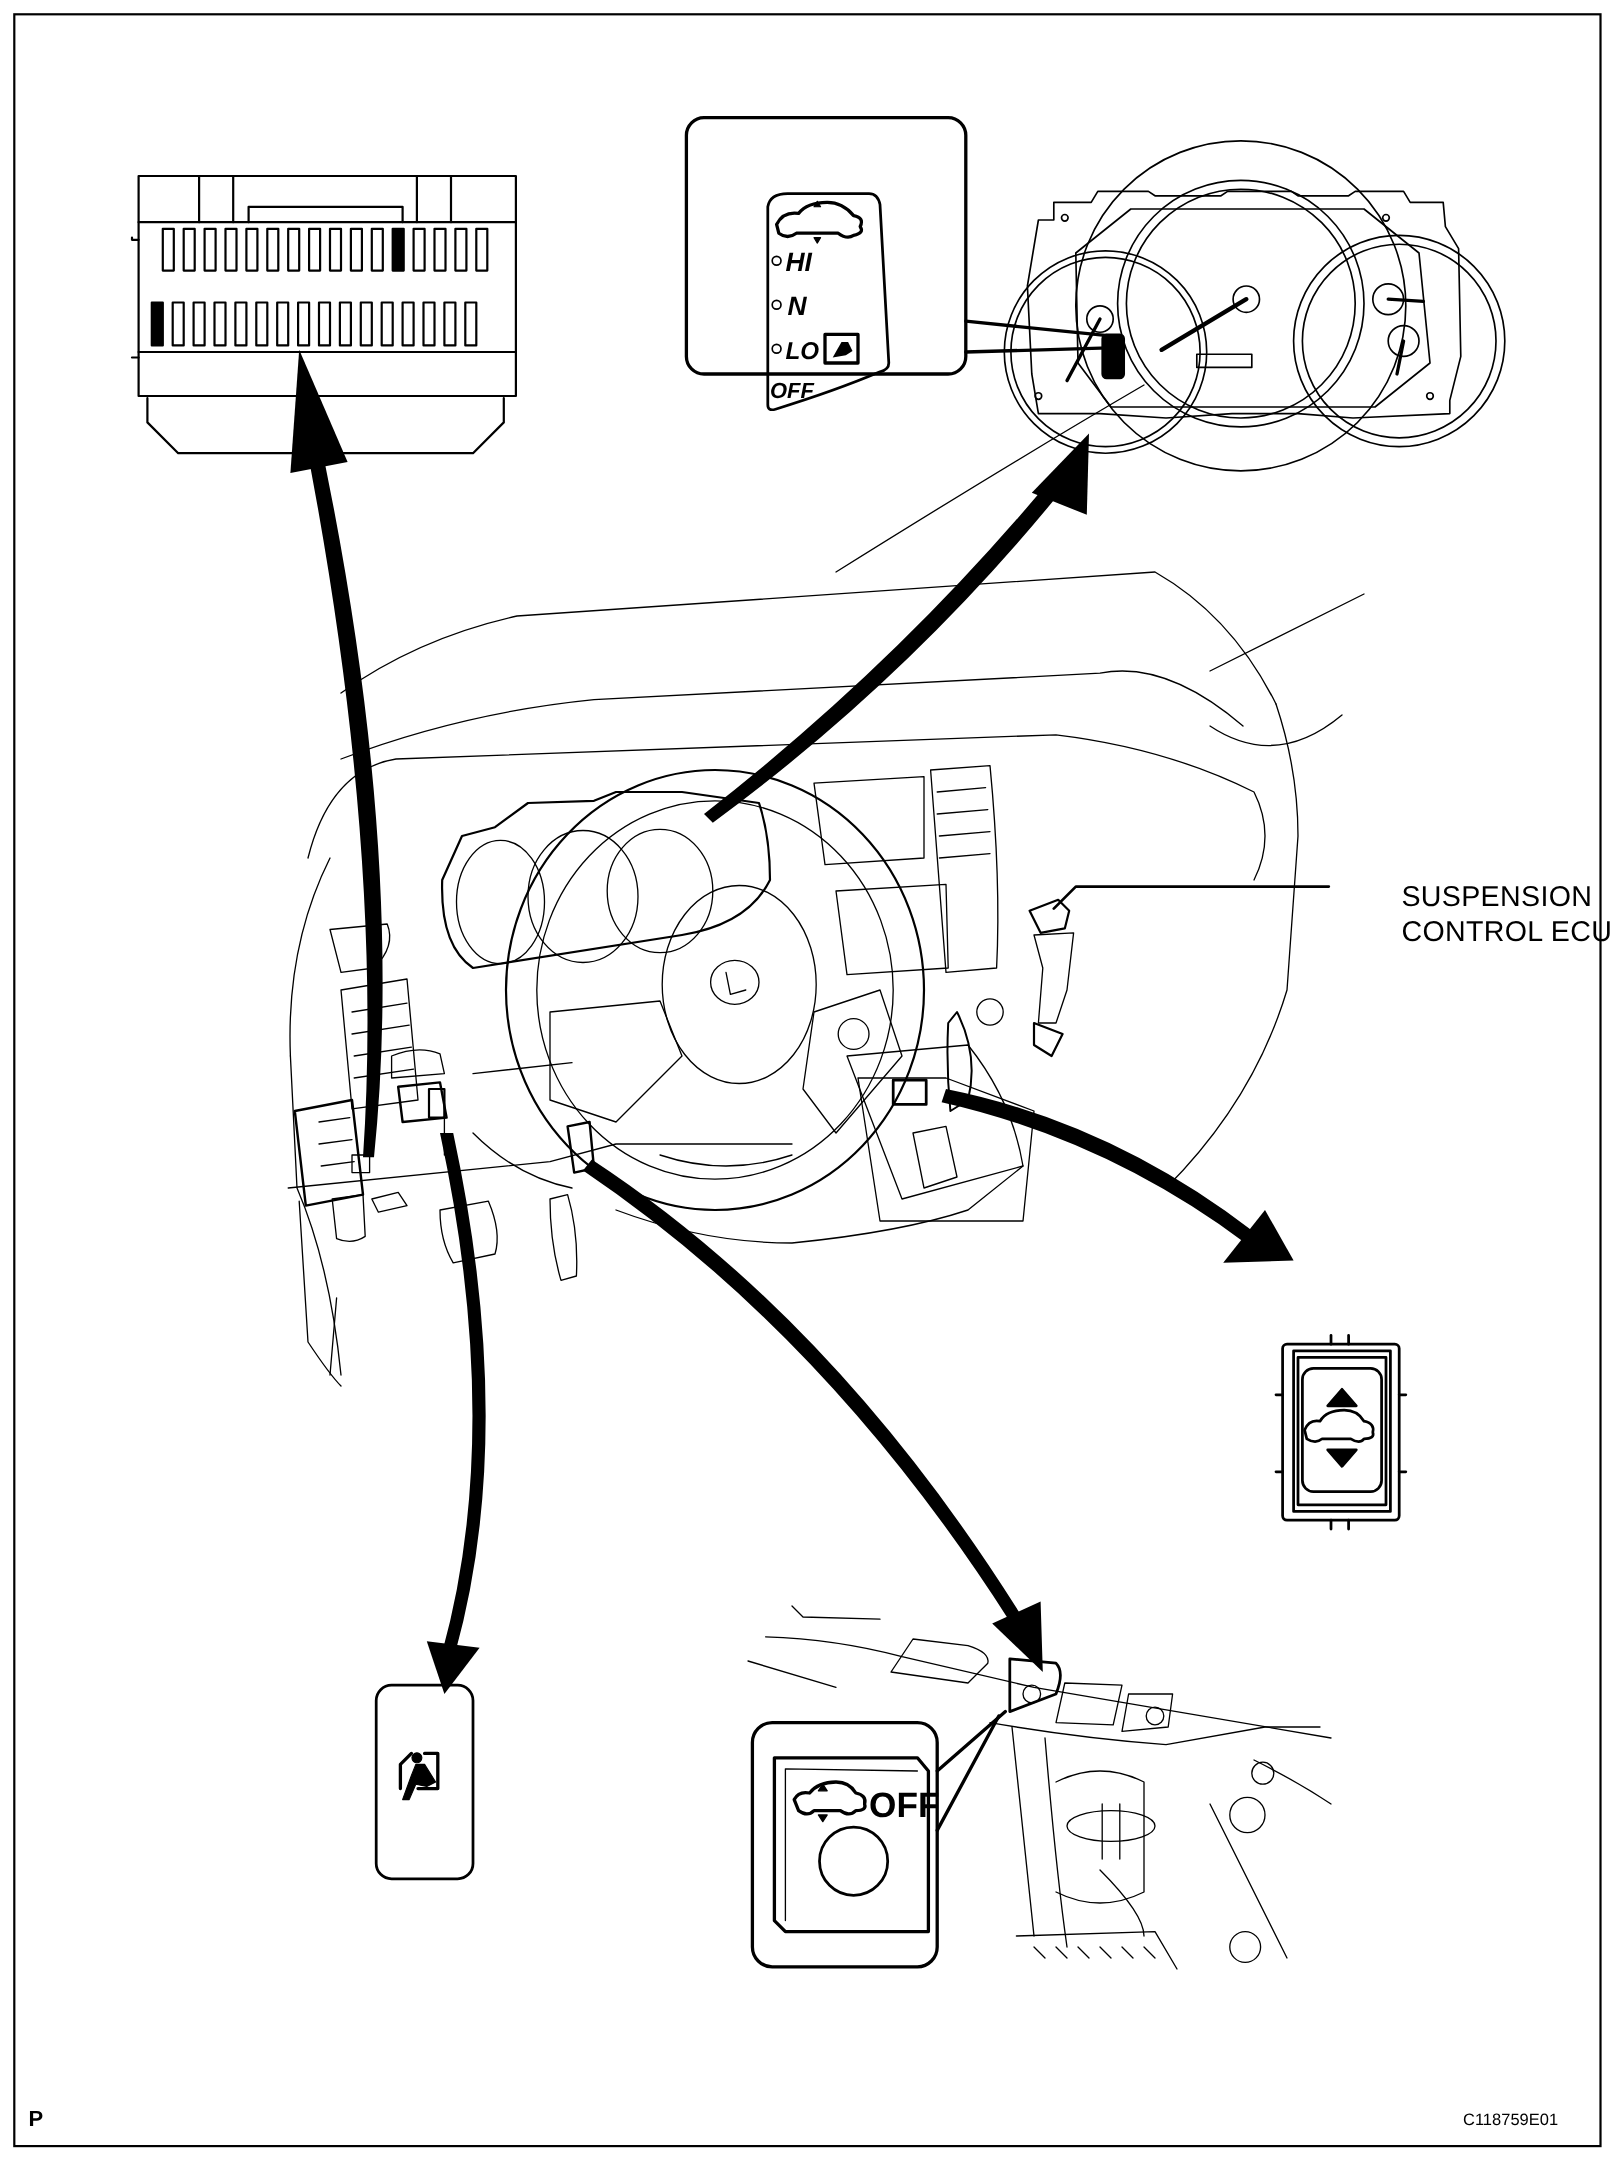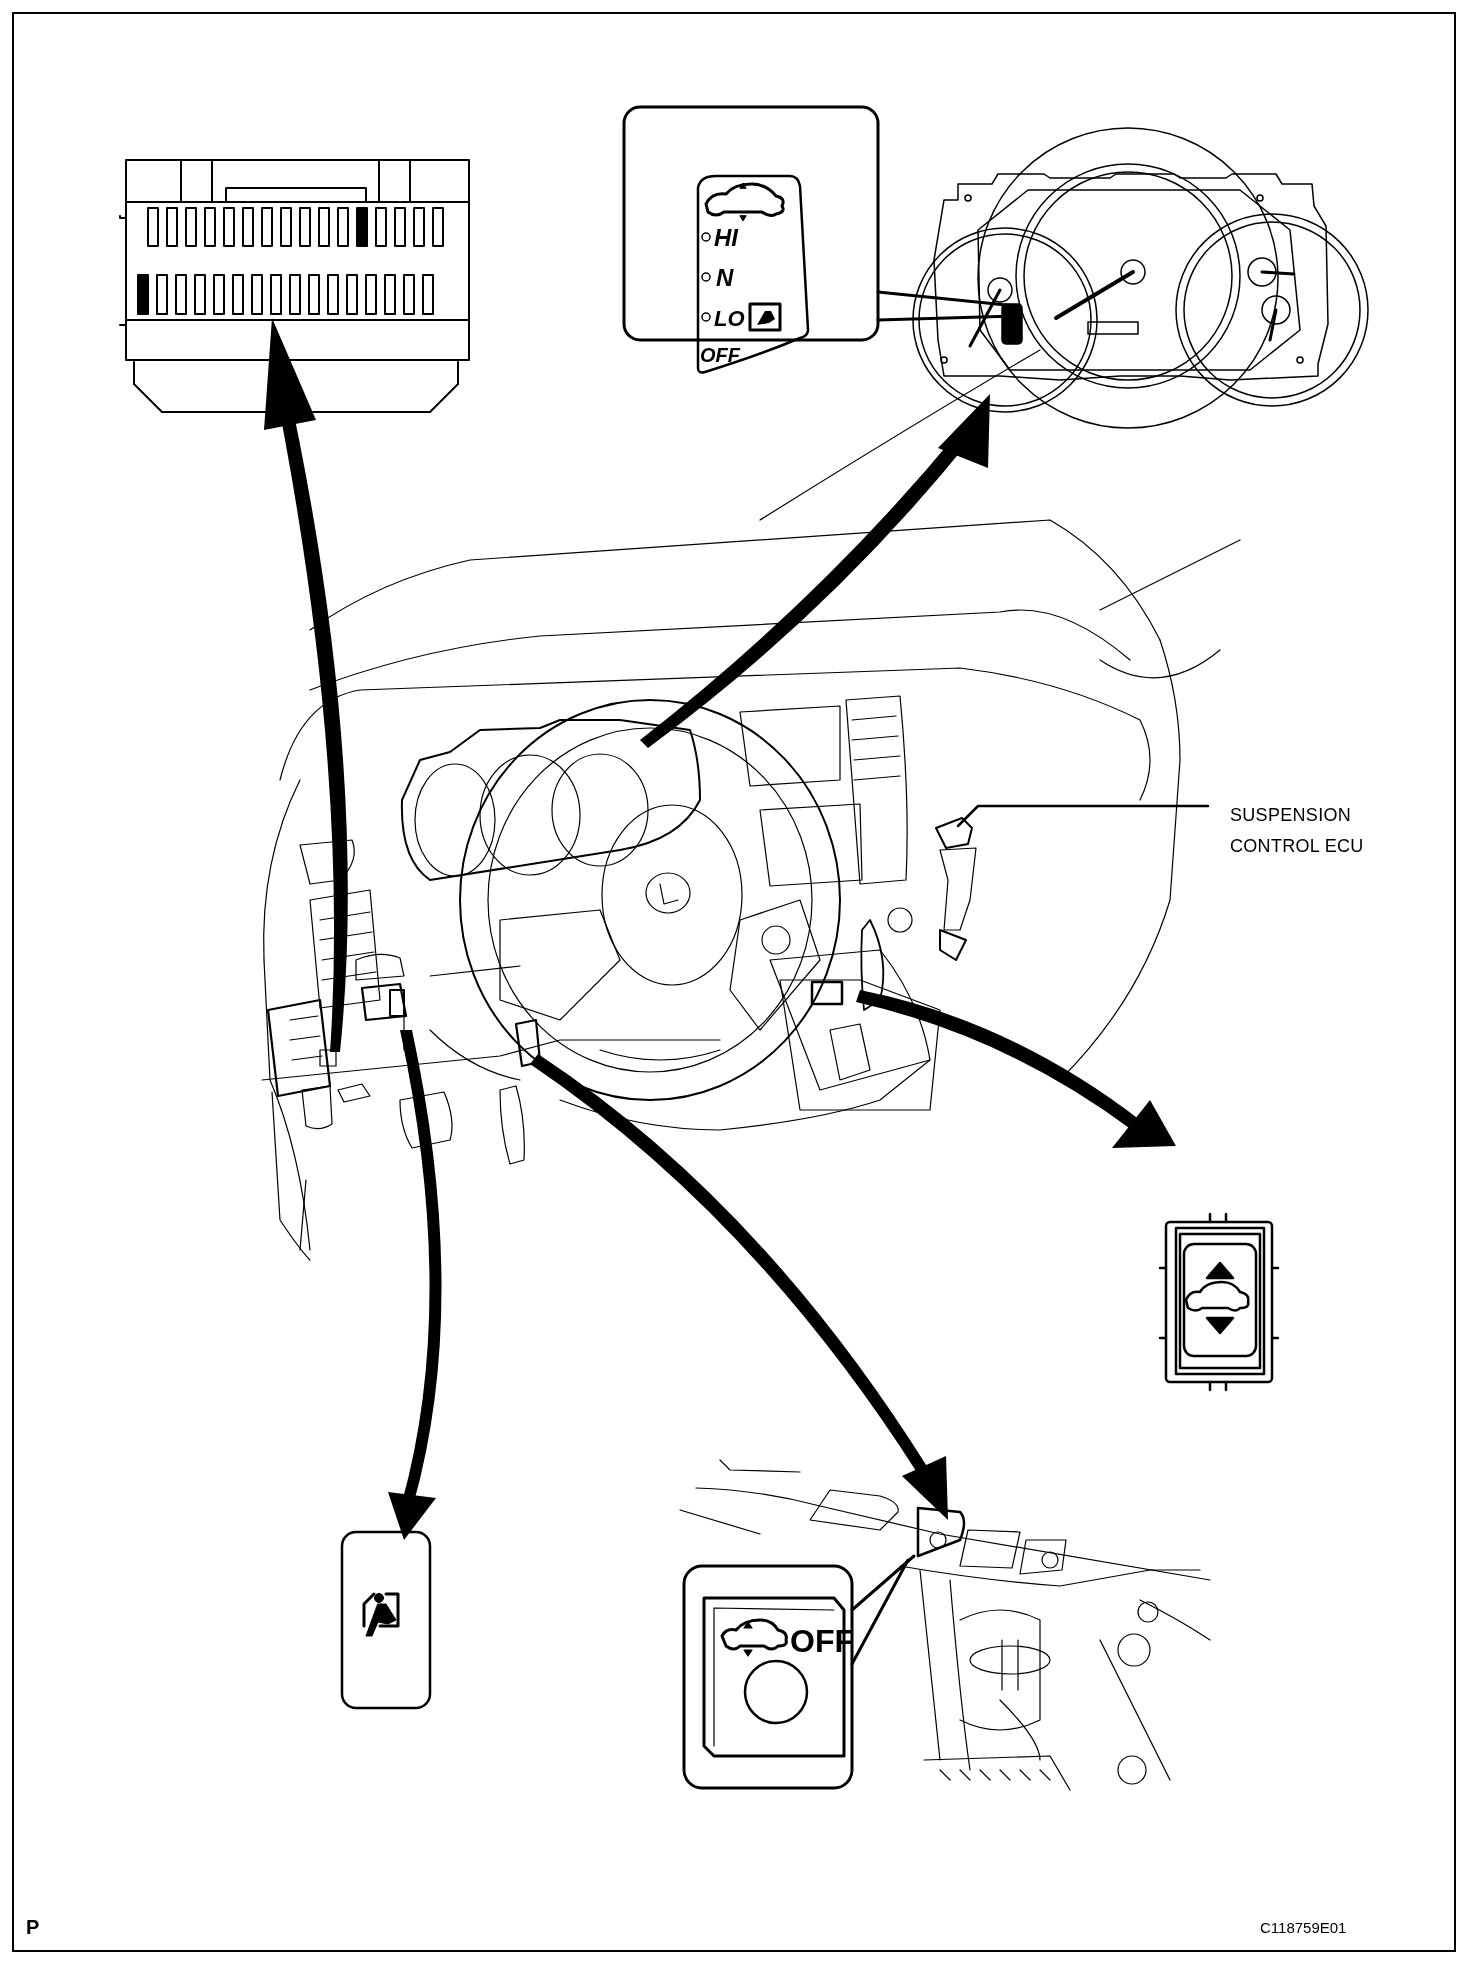--- a/index.html
+++ b/index.html
@@ -1,22 +1,22 @@
 <!DOCTYPE html>
 <html><head>
 <meta charset="utf-8">
 <style>
   html, body { margin: 0; padding: 0; background: #ffffff; }
   body { width: 1472px; height: 1976px; position: relative; overflow: hidden; font-family: "Liberation Sans", sans-serif; }
   #frame { position: absolute; left: 12px; top: 12px; width: 1444px; height: 1940px; border: 2px solid #000; box-sizing: border-box; }
   svg { position: absolute; left: 0; top: 0; }
   .lbl { position: absolute; color: #000; font-family: "Liberation Sans", sans-serif; }
-  #ecu-label { left: 1230px; top: 800px; font-size: 18px; line-height: 31px; letter-spacing: 0.3px; }
+  #ecu-label { left: 1274px; top: 800px; font-size: 26px; line-height: 31px; letter-spacing: 0.3px; }
   #page-letter { left: 26px; top: 1916px; font-size: 20px; font-weight: bold; }
-  #fig-code { left: 1260px; top: 1919px; font-size: 15px; }
+  #fig-code { left: 1330px; top: 1919px; font-size: 15px; }
   .ind-txt { font-family: "Liberation Sans", sans-serif; font-weight: bold; font-style: italic; }
 </style>
 </head>
 <body>
 
 <div id="frame"></div>
 
 <svg width="1472" height="1976" viewBox="0 0 1472 1976" xmlns="http://www.w3.org/2000/svg" fill="none" stroke="#000" stroke-linecap="round" stroke-linejoin="round">
 
   <g stroke-width="2">

